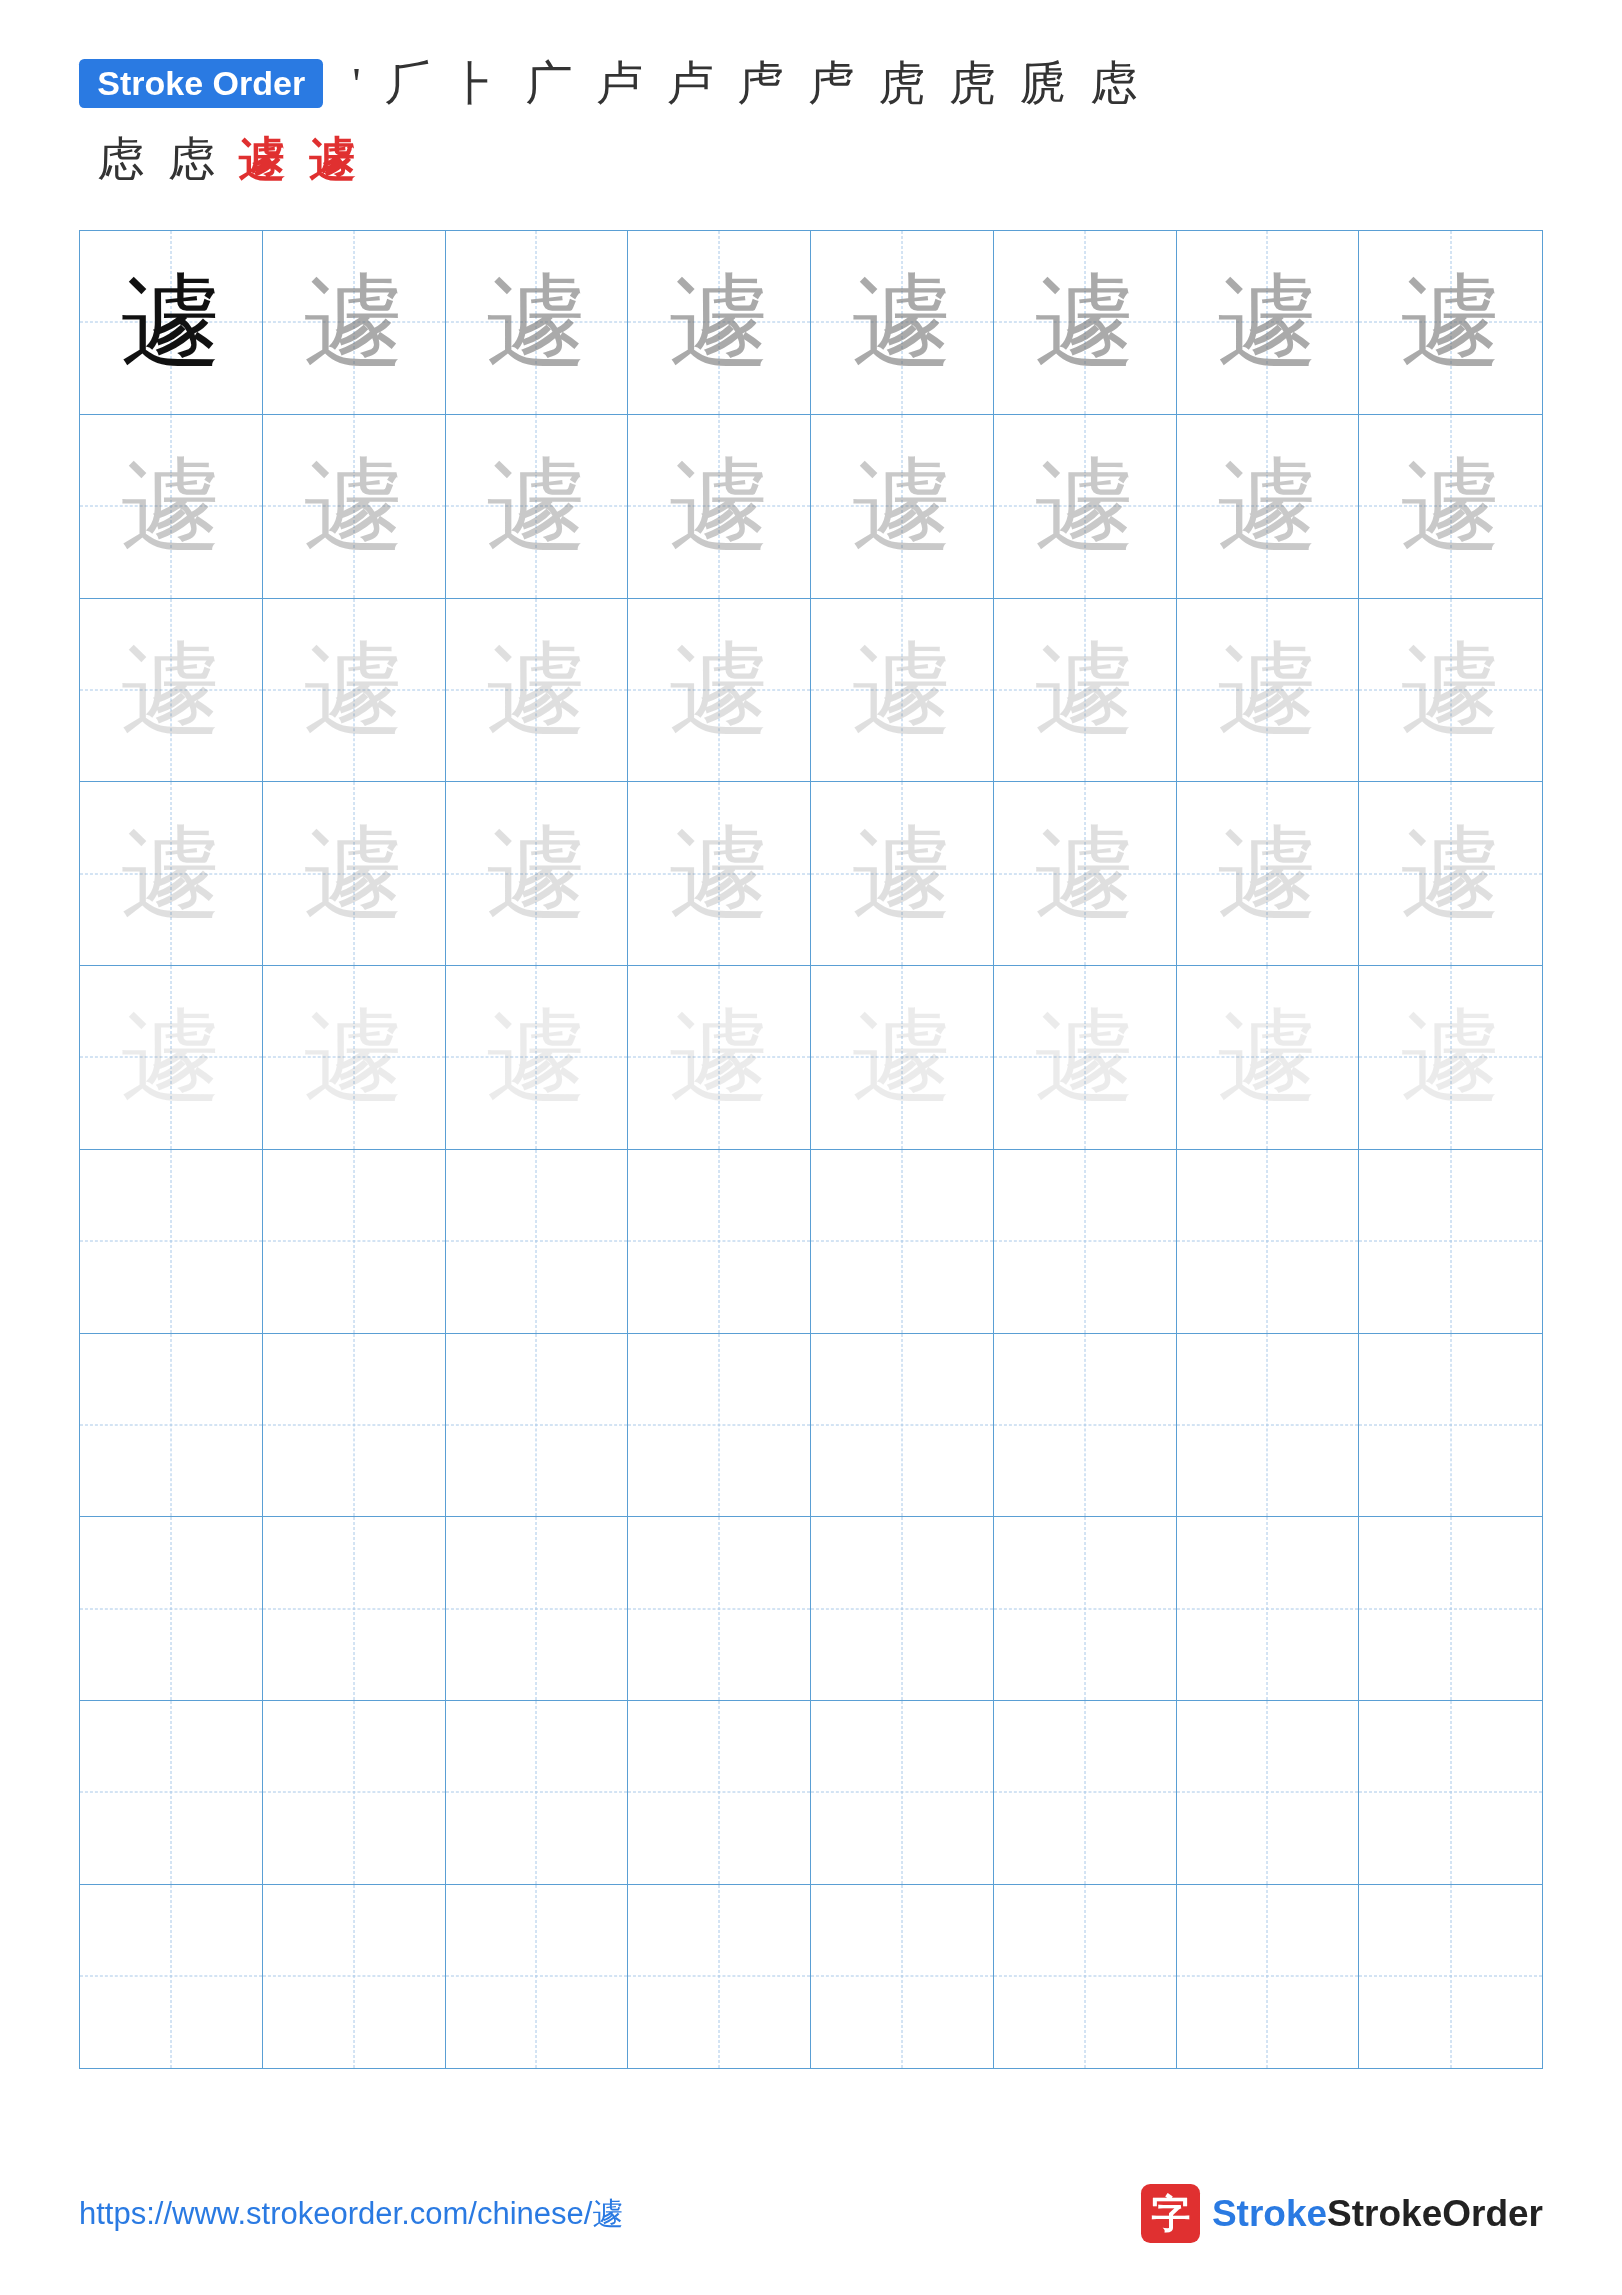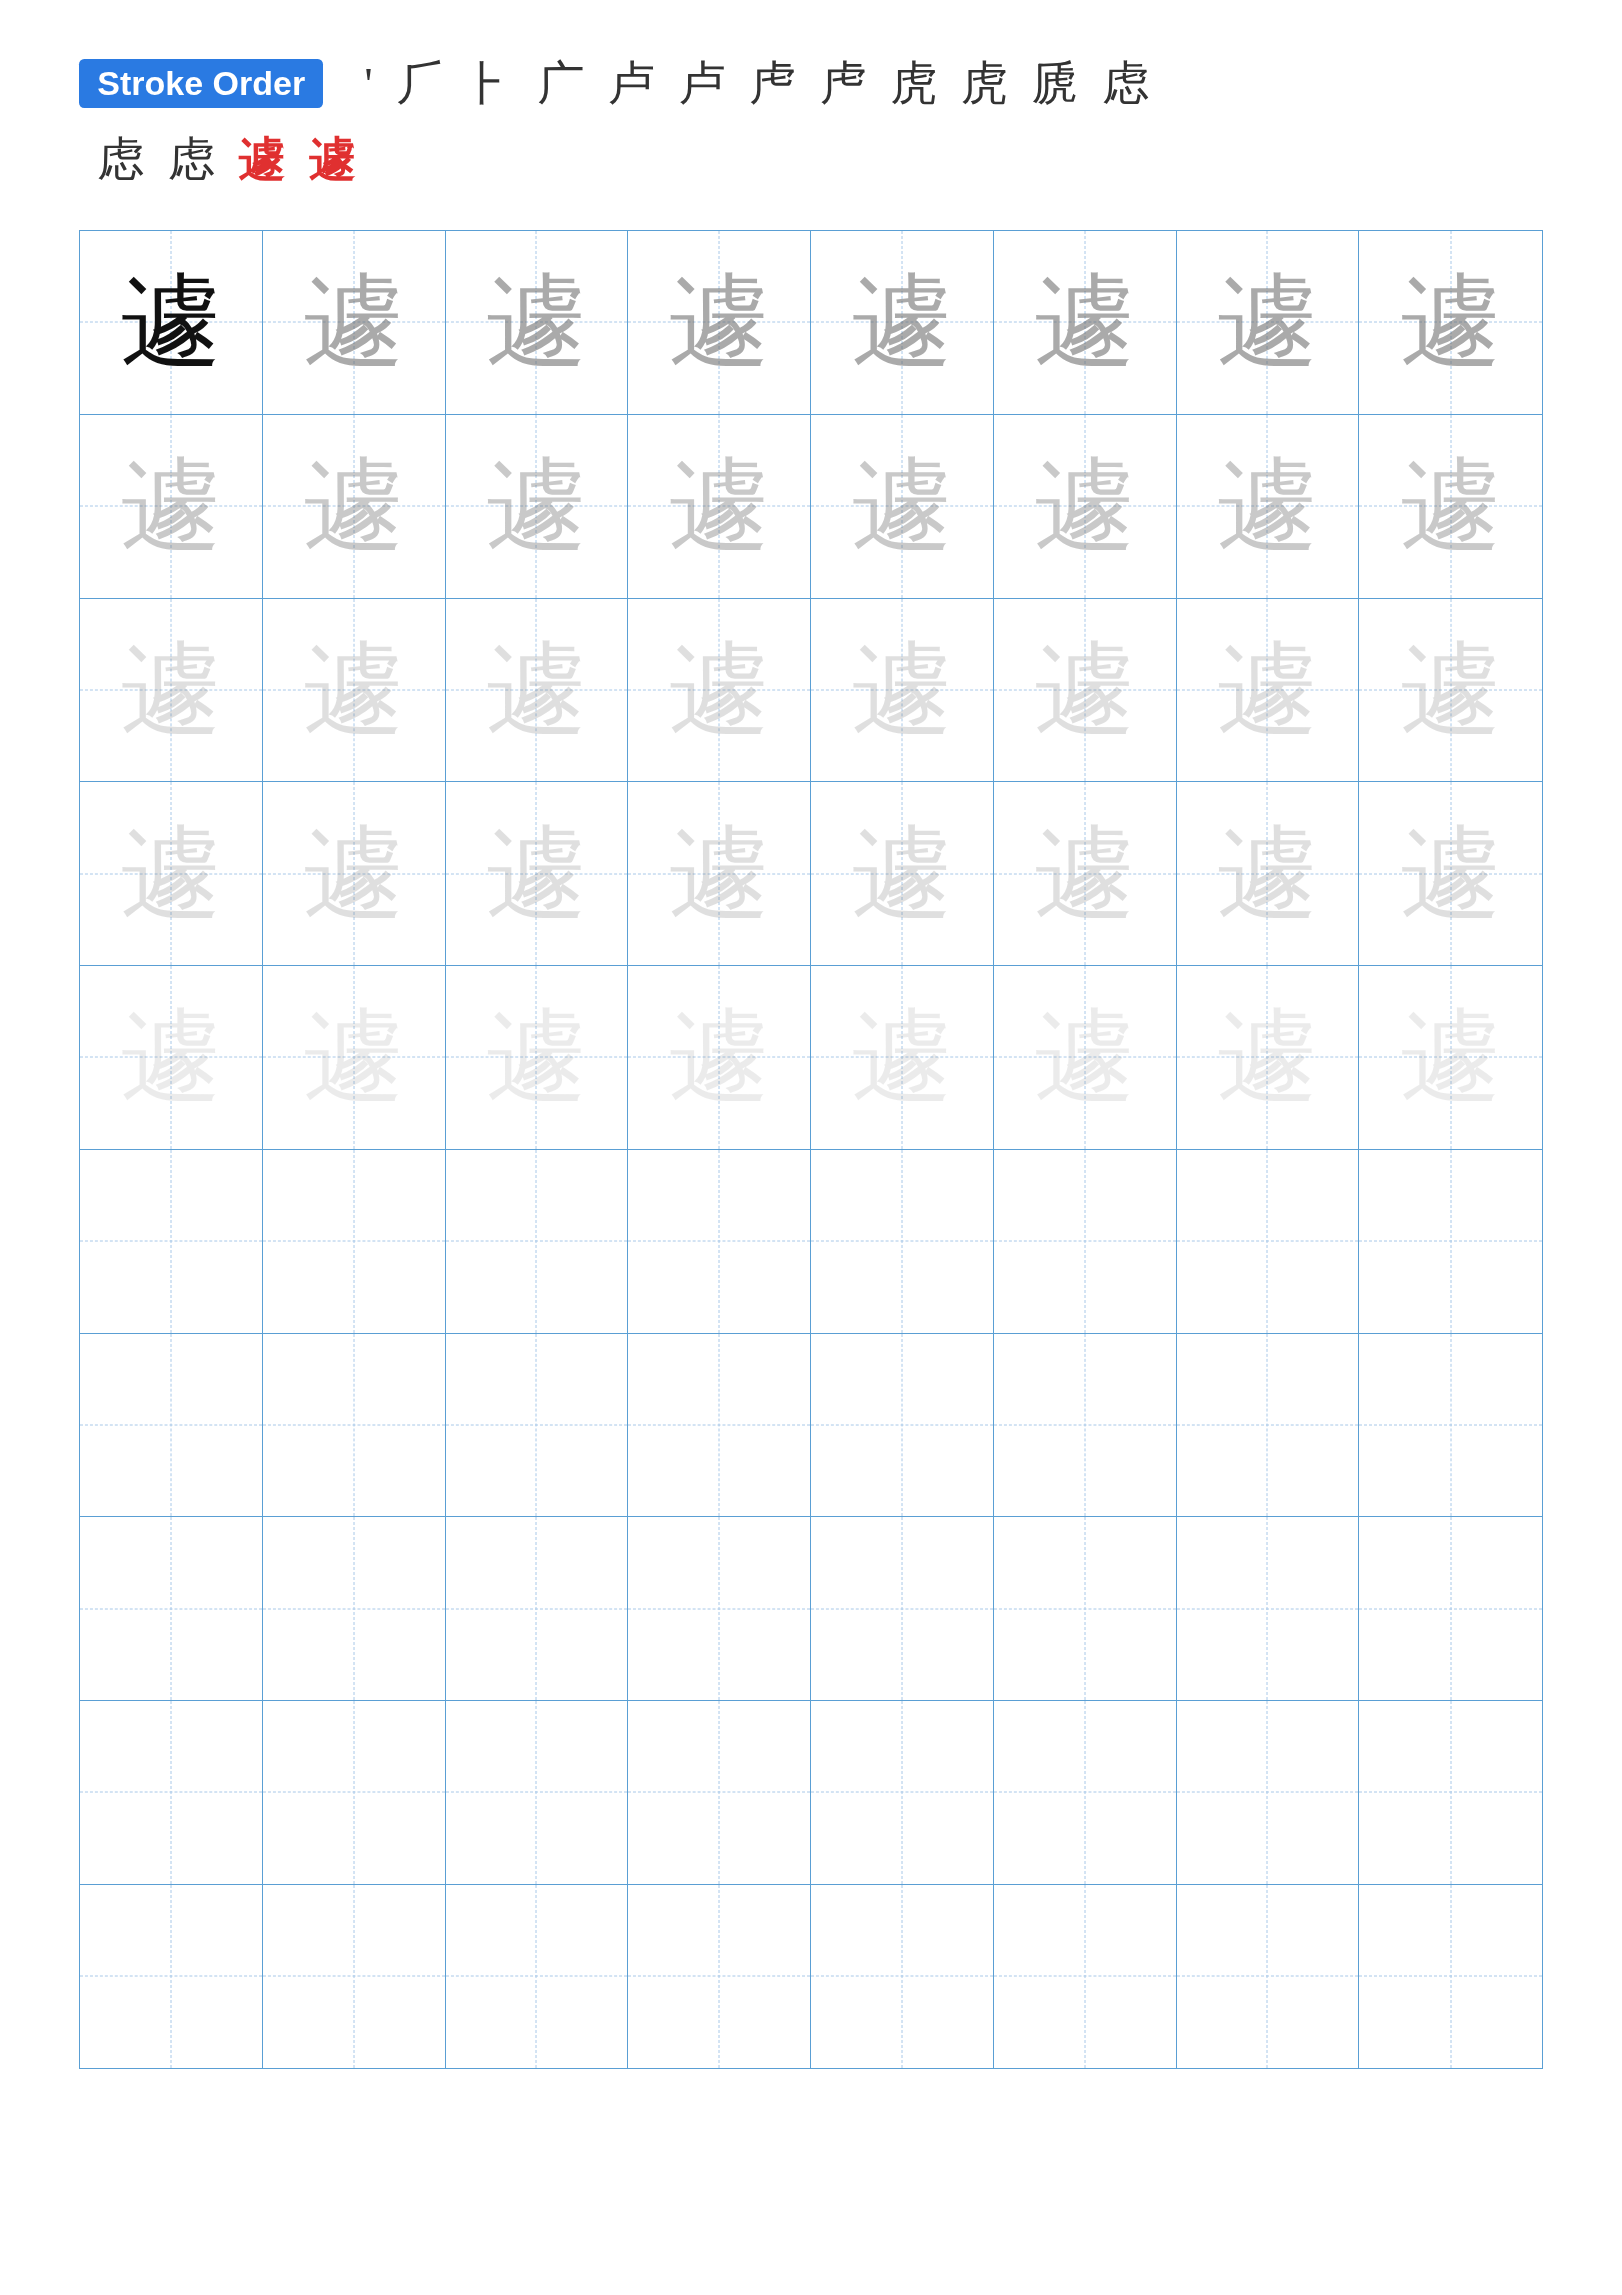--- a/index.html
+++ b/index.html
@@ -40,21 +40,21 @@
       width: 100%;
       display: flex;
       flex-direction: column;
       margin-bottom: 39px;
     }
 
     .stroke-order-row {
       display: flex;
       align-items: center;
       flex-wrap: wrap;
-      gap: 16px;
+      gap: 4px;
       margin-bottom: 6.5px;
     }
 
     .stroke-order-badge {
       background: #2a7ae2;
       color: #fff;
       font-size: 34px;
       font-family: sans-serif;
       font-weight: bold;
       padding: 5.2px 18.3px;
@@ -443,15 +443,26 @@
       <div class="grid-cell"></div>
       <div class="grid-cell"></div>
       <div class="grid-cell"></div>
       <div class="grid-cell"></div>
       <div class="grid-cell"></div>
       <div class="grid-cell"></div>
     </div>
 
   </div>
 
+  <div class="footer">
+    <span class="footer-url">https://www.strokeorder.com/chinese/遽</span>
+    <div class="footer-brand">
+      <div class="footer-brand-icon">
+        <span>字</span>
+      </div>
+      <span class="footer-brand-text">
+        <span style="color:#2a7ae2">Stroke</span><span style="color:#222">StrokeOrder</span>
+      </span>
+    </div>
+  </div>
 
 </div>
 
 
 </body></html>

